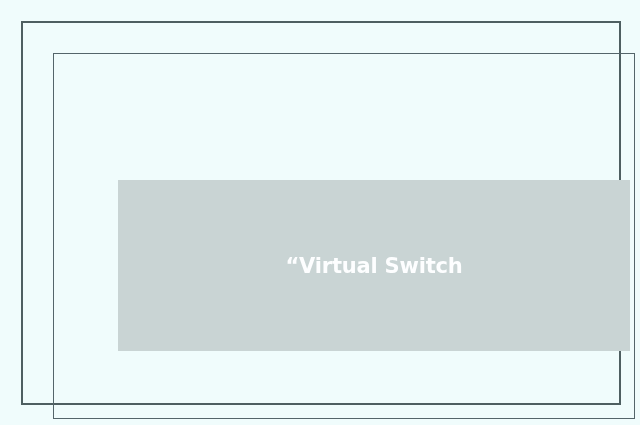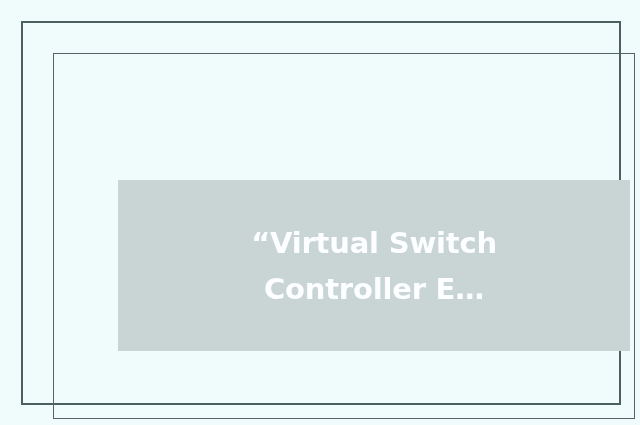--- a/index.html
+++ b/index.html
@@ -56,21 +56,21 @@
     display: flex;
     flex-direction: column;
     align-items: center;
     justify-content: center;
   }
 
   #placeholder-caption {
     text-align: center;
     color: #fdfeff;
     font-family: "DejaVu Sans", sans-serif;
-    font-size: 29px;
+    font-size: 21px;
     font-weight: bold;
     line-height: 46px;
     letter-spacing: -0.2px;
     user-select: none;
     padding: 0 10px;
     box-sizing: border-box;
   }
 
   .caption-line {
     display: block;
@@ -82,21 +82,20 @@
 
 <div id="page">
 
   <div id="outer-frame">
 
     <div id="inner-frame">
 
       <div id="placeholder-box">
         <div id="placeholder-caption">
           <span class="caption-line">“Virtual Switch</span>
-          <span class="caption-line">Controller E…</span>
         </div>
       </div>
 
     </div>
 
   </div>
 
 </div>
 
 </body></html>

